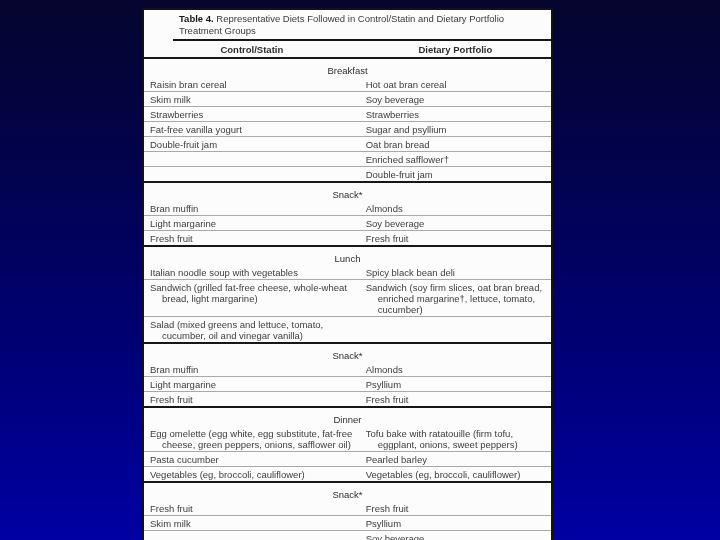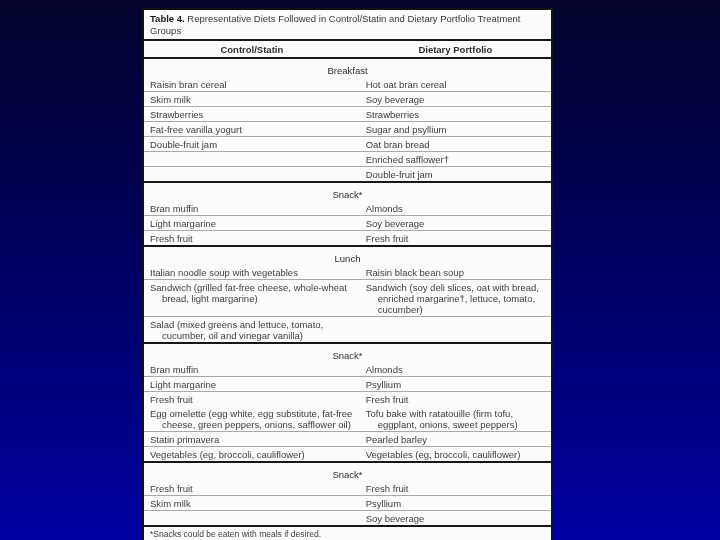--- a/index.html
+++ b/index.html
@@ -16,20 +16,21 @@
     box-sizing: border-box;
     background: #fcfcfc;
     border: 2px solid #121212;
     color: #3d3d3d;
   }
   .table-title {
     padding: 3px 6px 3px 6px;
     font-size: 9.5px; line-height: 11.5px;
     border-bottom: 2px solid #171717;
     color: #3a3a3a;
+    margin-left: 29px;
   }
   .table-title b { color: #161616; }
   .col-headers { display: flex; }
   .col-h {
     font-weight: bold; font-size: 9.5px; color: #2d2d2d;
     text-align: center; padding: 3px 0 2px;
   }
   .col-h.left  { width: 53%; }
   .col-h.right { width: 47%; }
   .section-header {
@@ -109,49 +110,50 @@
           <div class="cell left">Light margarine</div>
           <div class="cell right">Soy beverage</div>
         </div>
         <div class="row last">
           <div class="cell left">Fresh fruit</div>
           <div class="cell right">Fresh fruit</div>
         </div>
         <div class="section-header">Lunch</div>
         <div class="row">
           <div class="cell left">Italian noodle soup with vegetables</div>
-          <div class="cell right">Raisin black bean soup</div>
+          <div class="cell right">Spicy black bean deli</div>
         </div>
         <div class="row">
           <div class="cell left">Sandwich (grilled fat-free cheese, whole-wheat bread, light margarine)</div>
-          <div class="cell right">Sandwich (soy deli slices, oat with bread, enriched margarine†, lettuce, tomato, cucumber)</div>
+          <div class="cell right">Sandwich (soy firm slices, oat bran bread, enriched margarine†, lettuce, tomato, cucumber)</div>
         </div>
         <div class="row last">
           <div class="cell left">Salad (mixed greens and lettuce, tomato, cucumber, oil and vinegar vanilla)</div>
           <div class="cell right"></div>
         </div>
         <div class="section-header">Snack*</div>
         <div class="row">
           <div class="cell left">Bran muffin</div>
           <div class="cell right">Almonds</div>
         </div>
         <div class="row">
           <div class="cell left">Light margarine</div>
           <div class="cell right">Psyllium</div>
         </div>
         <div class="row last">
           <div class="cell left">Fresh fruit</div>
           <div class="cell right">Fresh fruit</div>
         </div>
+        <div class="section-header">Dinner</div>
         <div class="row">
           <div class="cell left">Egg omelette (egg white, egg substitute, fat-free cheese, green peppers, onions, safflower oil)</div>
           <div class="cell right">Tofu bake with ratatouille (firm tofu, eggplant, onions, sweet peppers)</div>
         </div>
         <div class="row">
-          <div class="cell left">Statin primavera</div>
+          <div class="cell left">Pasta cucumber</div>
           <div class="cell right">Pearled barley</div>
         </div>
         <div class="row last">
           <div class="cell left">Vegetables (eg, broccoli, cauliflower)</div>
           <div class="cell right">Vegetables (eg, broccoli, cauliflower)</div>
         </div>
         <div class="section-header">Snack*</div>
         <div class="row">
           <div class="cell left">Fresh fruit</div>
           <div class="cell right">Fresh fruit</div>

